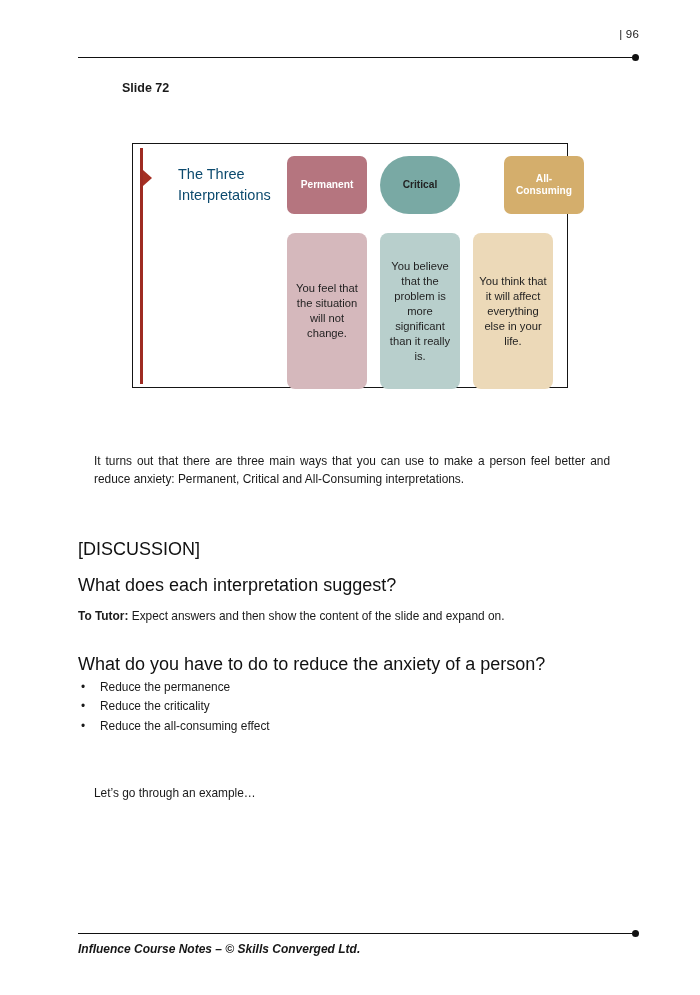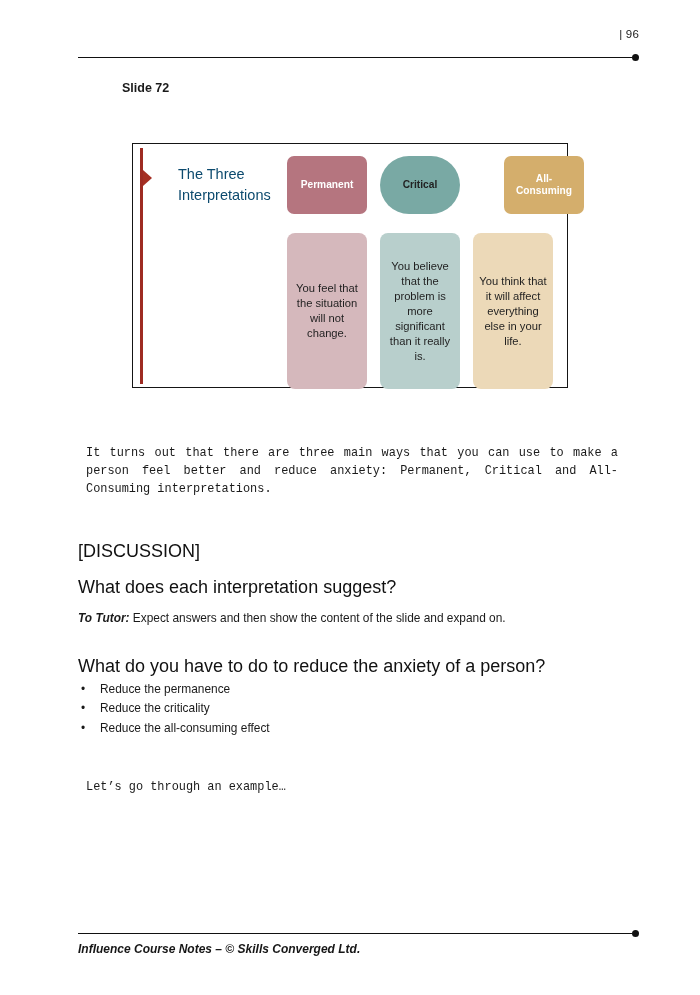--- a/index.html
+++ b/index.html
@@ -175,42 +175,40 @@
     position: absolute;
     left: 78px;
     top: 436px;
     width: 548px;
   }
   .para {
     font-size: 11.9px;
     line-height: 1.52;
     text-align: justify;
     color: #1a1a1a;
-    margin: 8px;
-    font-family: Liberation Mono, monospace;
+    margin: 16px;
   }
   .block-gap-lg { height: 32px; }
   .block-gap-sm { height: 9px; }
   .block-gap-xl { height: 25px; }
 
   .bold-line {
     font-size: 18px;
     line-height: 1.5;
     font-weight: normal;
     color: #111111;
     margin: 0;
   }
   .tutor-line {
     font-size: 11.9px;
     line-height: 1.5;
     color: #1a1a1a;
     margin: 0;
   }
   .tutor-label {
-    font-style: italic;
     font-weight: bold;
     margin-top: 10px;
   }
   .bullets {
     margin: 0;
     padding: 0;
     list-style: none;
   }
   .bullets li {
     position: relative;

